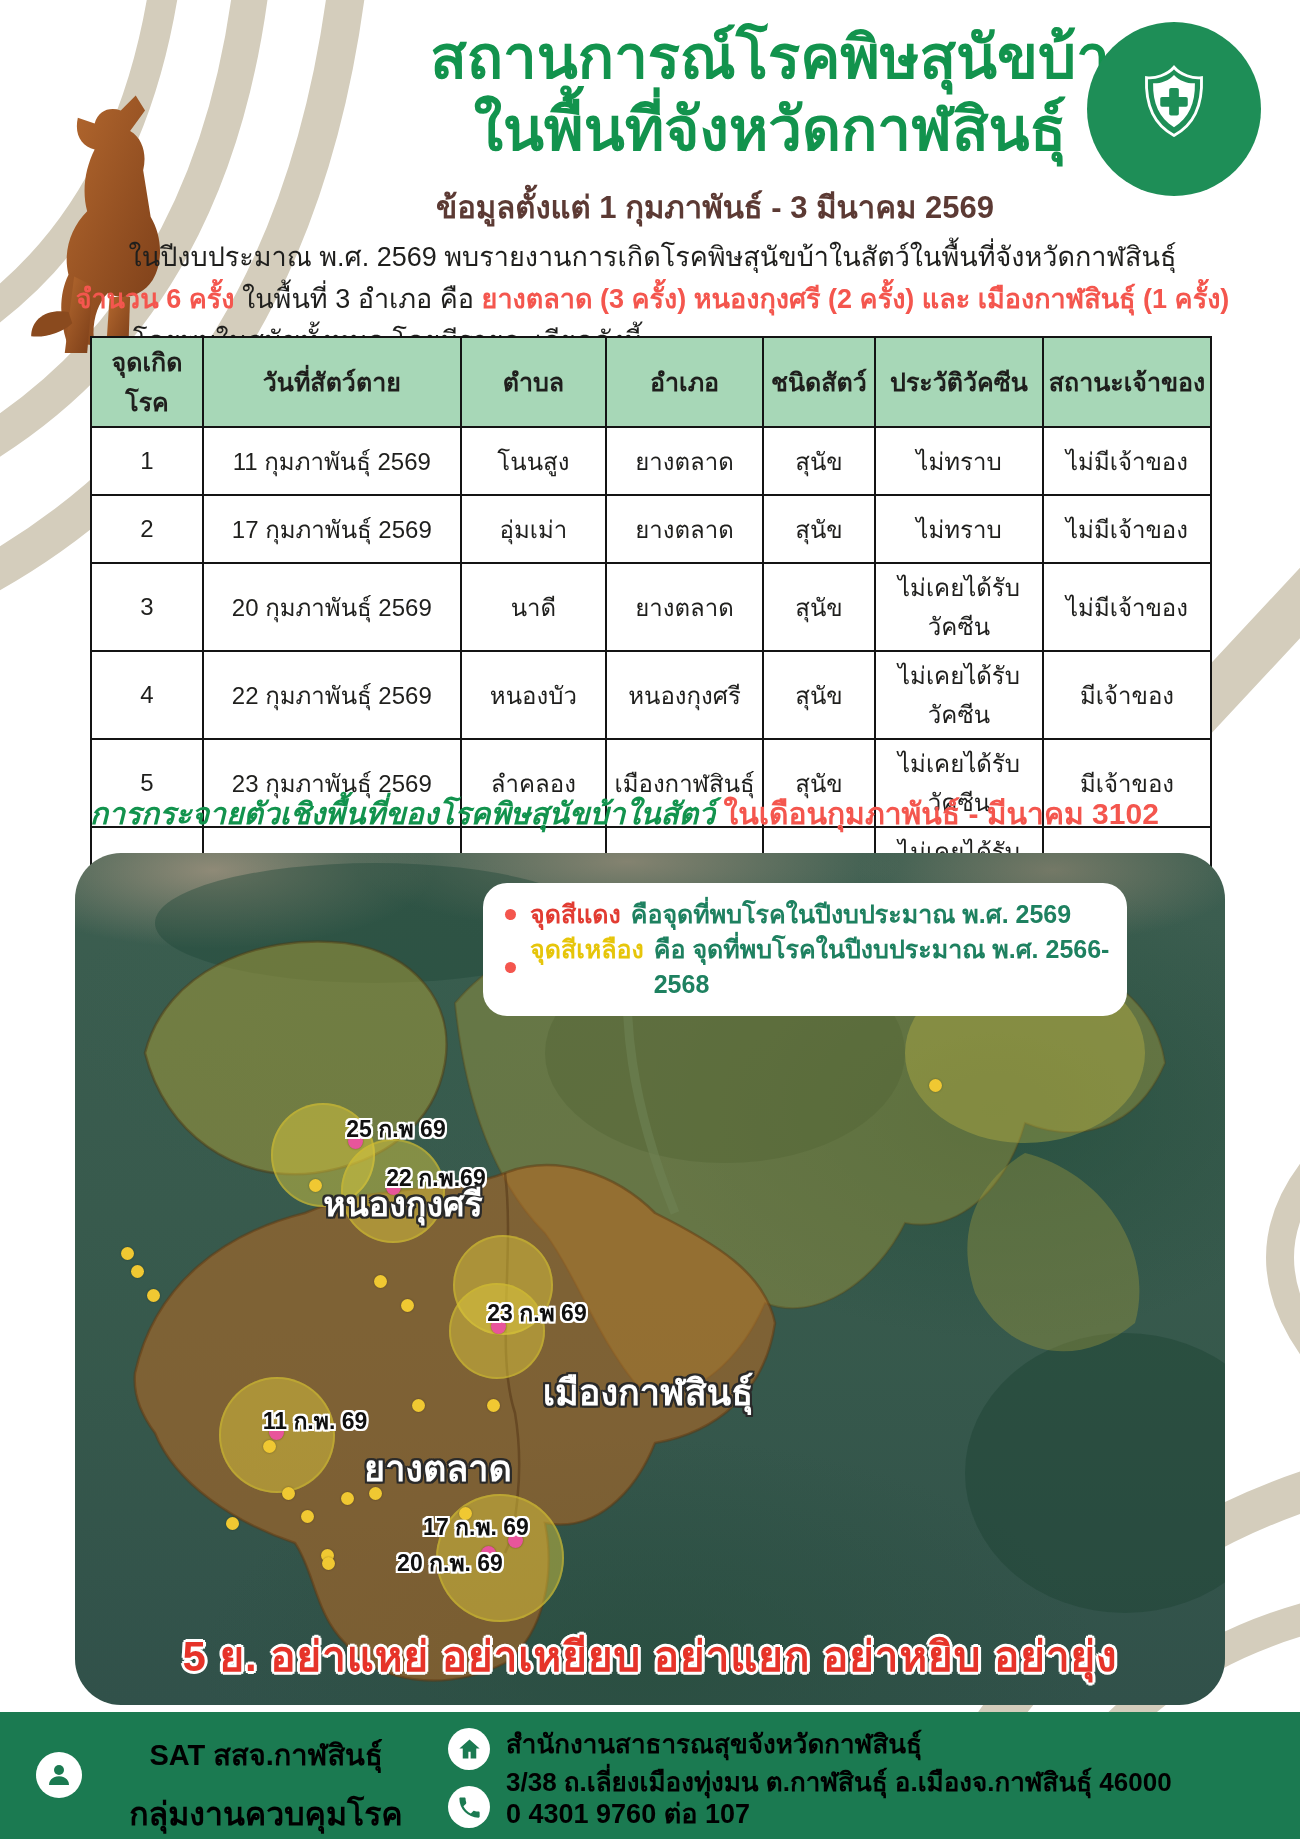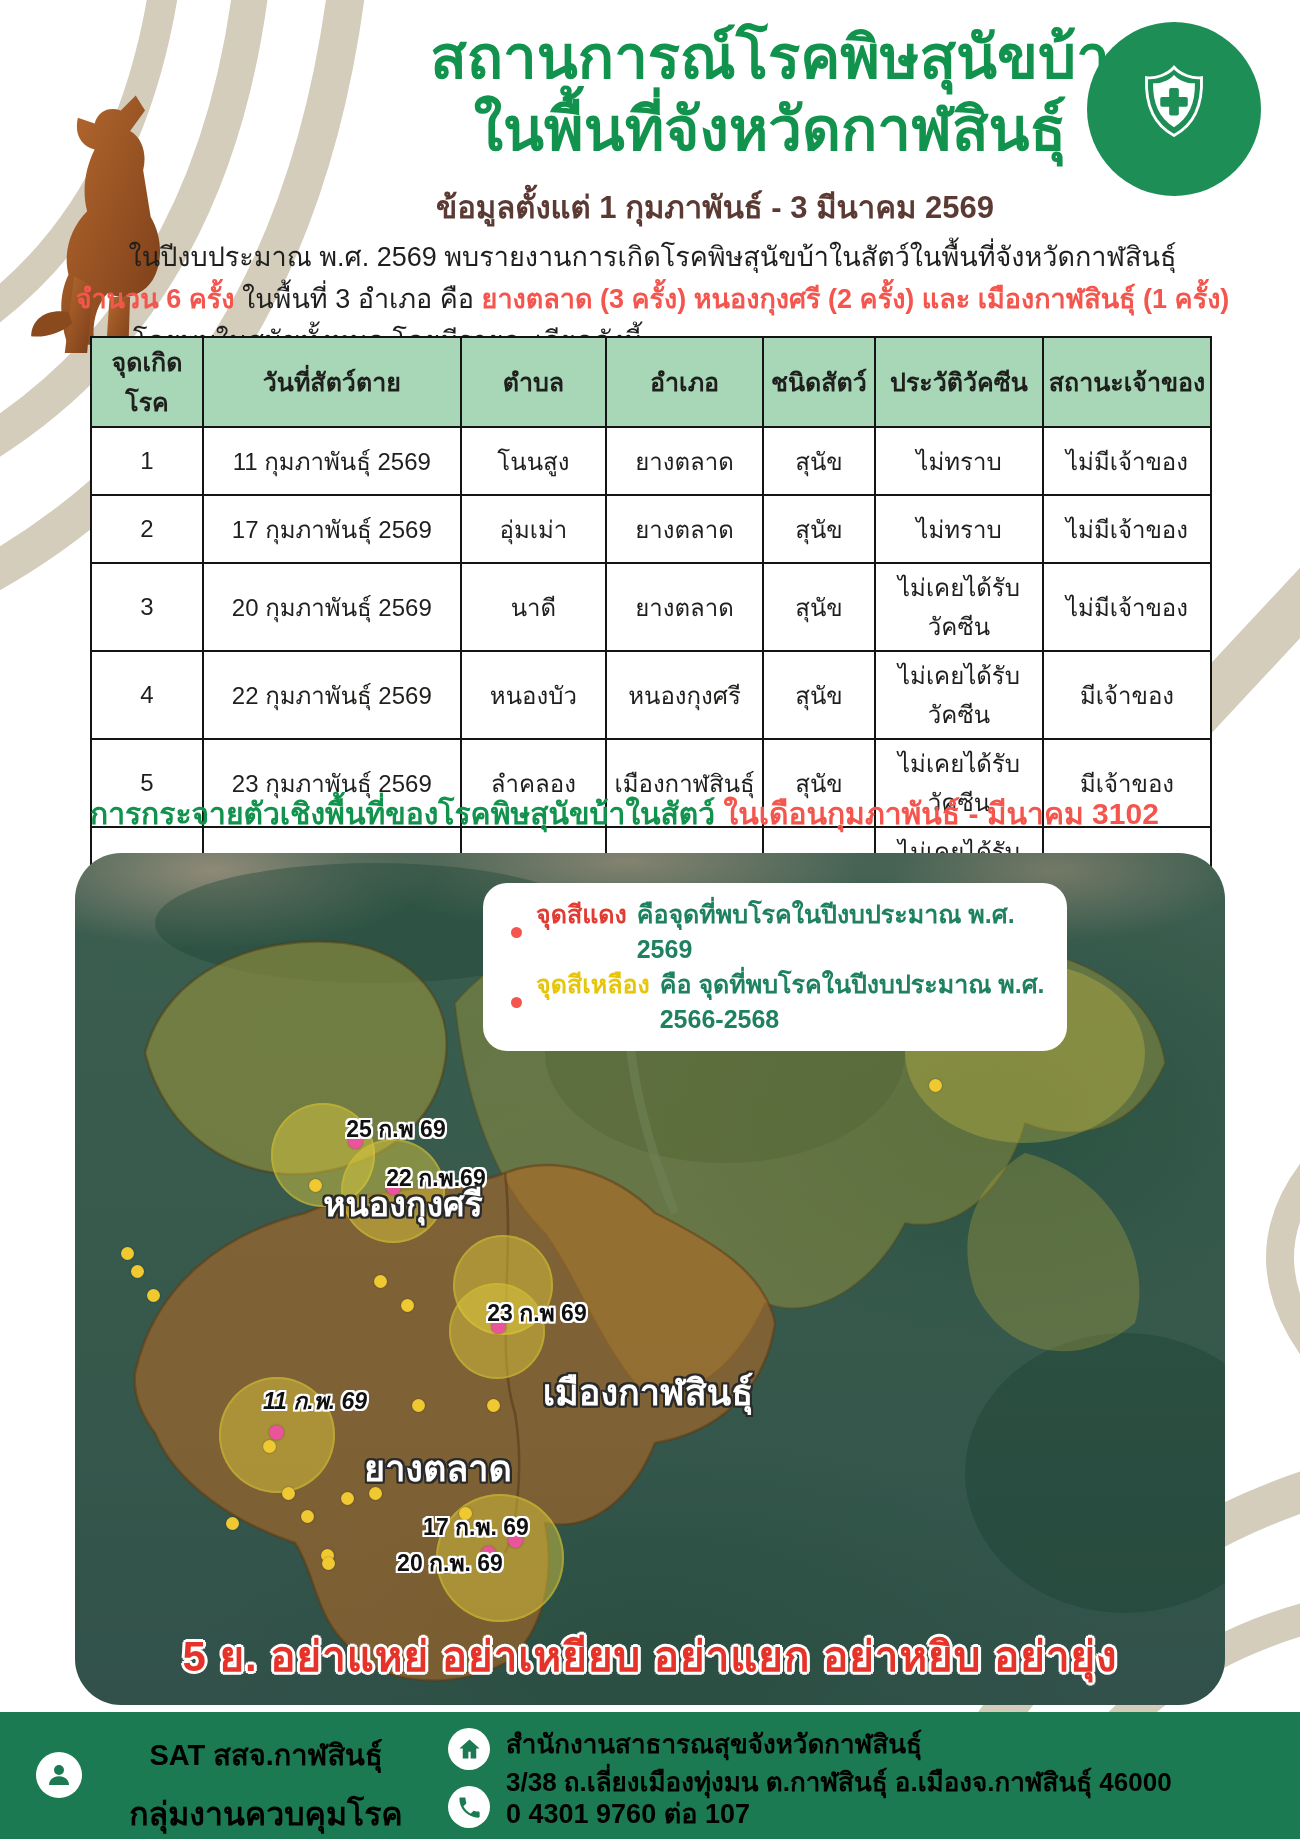--- a/index.html
+++ b/index.html
@@ -21,21 +21,21 @@
   #intro .l3{text-align:left;padding-left:68px;}
   .red{color:var(--salmon-red);font-weight:700;}
   
   #case-table{left:90px;top:336px;width:1122px;z-index:3;border-collapse:collapse;table-layout:fixed;padding-left:48px;}
   #case-table th,#case-table td{border:2.5px solid #141414;text-align:center;vertical-align:middle;
        font-size:24px;padding:4px 2px;background:#fff;}
   #case-table th{background:var(--table-header-bg);font-weight:700;font-size:25px;height:48px;}
   #case-table td{height:58px;}
   
   #section-title{left:90px;top:790px;width:1150px;z-index:3;font-size:30px;font-weight:800;}
-  #section-title .g{color:var(--title-green);}
+  #section-title .g{color:var(--title-green);font-style:italic;}
   #section-title .r{color:var(--salmon-red);}
   
   #map{left:75px;top:853px;width:1150px;height:852px;z-index:3;border-radius:46px;overflow:hidden;
        background:
         radial-gradient(ellipse 340px 120px at 12% 2%, rgba(158,146,126,.85), transparent 65%),
         radial-gradient(ellipse 420px 110px at 48% 1%, rgba(150,140,120,.8), transparent 65%),
         radial-gradient(ellipse 300px 110px at 85% 2%, rgba(140,132,112,.7), transparent 65%),
         radial-gradient(ellipse 500px 330px at 80% 30%, rgba(36,78,60,.75), transparent 70%),
         radial-gradient(ellipse 420px 260px at 25% 20%, rgba(52,92,76,.6), transparent 70%),
         radial-gradient(ellipse 600px 300px at 50% 95%, rgba(40,78,62,.7), transparent 75%),
@@ -45,22 +45,22 @@
                  box-shadow:inset 0 0 0 2px rgba(205,185,45,.5);}
   .hist-dot{position:absolute;width:13px;height:13px;border-radius:50%;background:var(--dot-yellow);
             box-shadow:0 0 2px rgba(0,0,0,.35);}
   .case-dot{position:absolute;width:15px;height:15px;border-radius:50%;background:var(--dot-pink);
             box-shadow:0 0 2px rgba(0,0,0,.4);}
   .marker-label{position:absolute;transform:translate(-50%,-50%);font-size:23px;font-weight:700;color:#101010;
       white-space:nowrap;text-shadow:-2px 0 #fff,2px 0 #fff,0 -2px #fff,0 2px #fff,-2px -2px #fff,2px 2px #fff,-2px 2px #fff,2px -2px #fff;}
   .district-label{position:absolute;transform:translate(-50%,-50%);font-weight:700;color:#fff;white-space:nowrap;
       text-shadow:-2px 0 #2a2a2a,2px 0 #2a2a2a,0 -2px #2a2a2a,0 2px #2a2a2a,-2px -2px #2a2a2a,2px 2px #2a2a2a,-2px 2px #2a2a2a,2px -2px #2a2a2a;}
   
-  #legend{position:absolute;left:408px;top:30px;width:584px;background:#fff;border-radius:24px;
-          padding:14px 12px 14px 14px;box-sizing:border-box;}
+  #legend{position:absolute;left:408px;top:30px;width:644px;background:#fff;border-radius:24px;
+          padding:14px 12px 14px 8px;box-sizing:border-box;}
   .legend-row{display:flex;align-items:baseline;font-size:25px;line-height:35px;font-weight:600;color:var(--legend-green);}
   .legend-bullet{width:11px;height:11px;border-radius:50%;background:var(--salmon-red);flex:0 0 11px;
                  align-self:center;margin:0 14px 0 14px;}
   .legend-term{font-weight:800;margin-right:10px;white-space:nowrap;}
   
   #banner{position:absolute;left:0;bottom:16px;width:100%;text-align:center;font-size:42px;font-weight:800;
       color:var(--banner-red);letter-spacing:1px;
       text-shadow:-3px 0 #fff,3px 0 #fff,0 -3px #fff,0 3px #fff,-2px -2px #fff,2px 2px #fff,-2px 2px #fff,2px -2px #fff;}
   
   #footer{left:0;top:1712px;width:1300px;height:127px;background:var(--footer-green);z-index:4;color:#000000;}
@@ -250,21 +250,21 @@
       <div class="hist-dot" style="left: 294px; top: 634px;"></div>
       <div class="hist-dot" style="left: 247px; top: 704px;"></div>
       <div class="hist-dot" style="left: 384px; top: 654px;"></div>
       <div class="case-dot" style="left: 273px; top: 281px;"></div>
       <div class="marker-label" style="left: 321px; top: 276px;">25 ก.พ 69</div>
       <div class="case-dot" style="left: 311px; top: 327px;"></div>
       <div class="marker-label" style="left: 361px; top: 325px;">22 ก.พ.69</div>
       <div class="case-dot" style="left: 416px; top: 466px;"></div>
       <div class="marker-label" style="left: 462px; top: 460px; text-align: center;">23 ก.พ 69</div>
       <div class="case-dot" style="left: 194px; top: 572px;"></div>
-      <div class="marker-label" style="left: 240px; top: 548px; font-style: italic;">11 ก.พ. 69</div>
+      <div class="marker-label" style="left: 240px; top: 568px;">11 ก.พ. 69</div>
       <div class="case-dot" style="left: 433px; top: 680px;"></div>
       <div class="marker-label" style="left: 401px; top: 674px;">17 ก.พ. 69</div>
       <div class="case-dot" style="left: 406px; top: 693px;"></div>
       <div class="marker-label" style="left: 375px; top: 710px;">20 ก.พ. 69</div>
       <div class="district-label" style="left: 328px; top: 351px; font-size: 34px;">หนองกุงศรี</div>
       <div class="district-label" style="left: 573px; top: 539px; font-size: 36px;">เมืองกาฬสินธุ์</div>
       <div class="district-label" style="left: 363px; top: 615px; font-size: 36px;">ยางตลาด</div>
     </div>
 
   <div id="legend">

